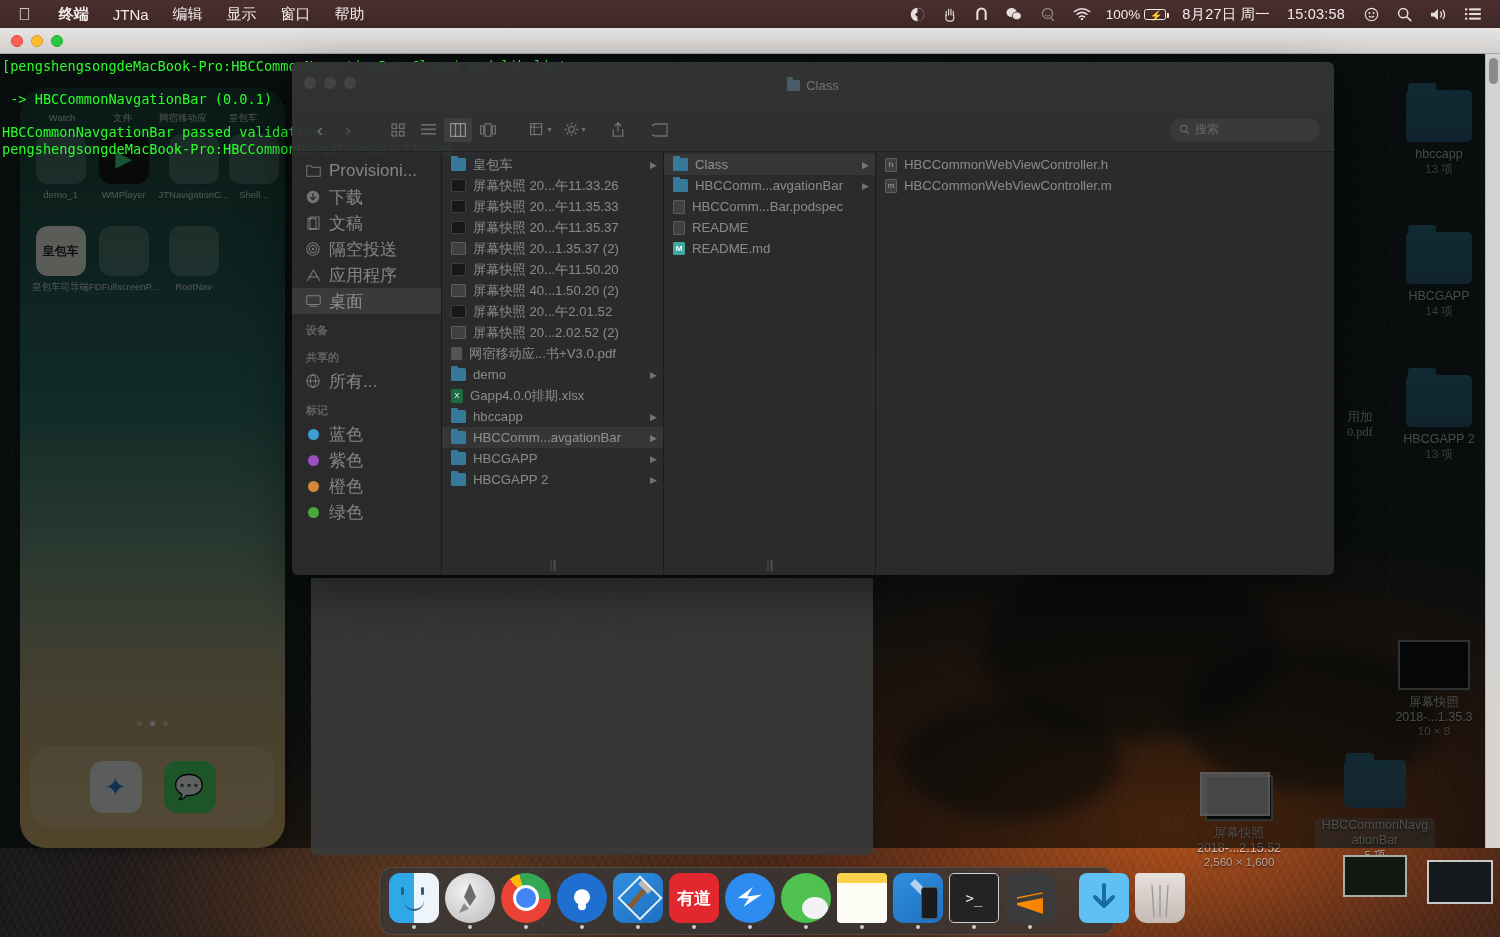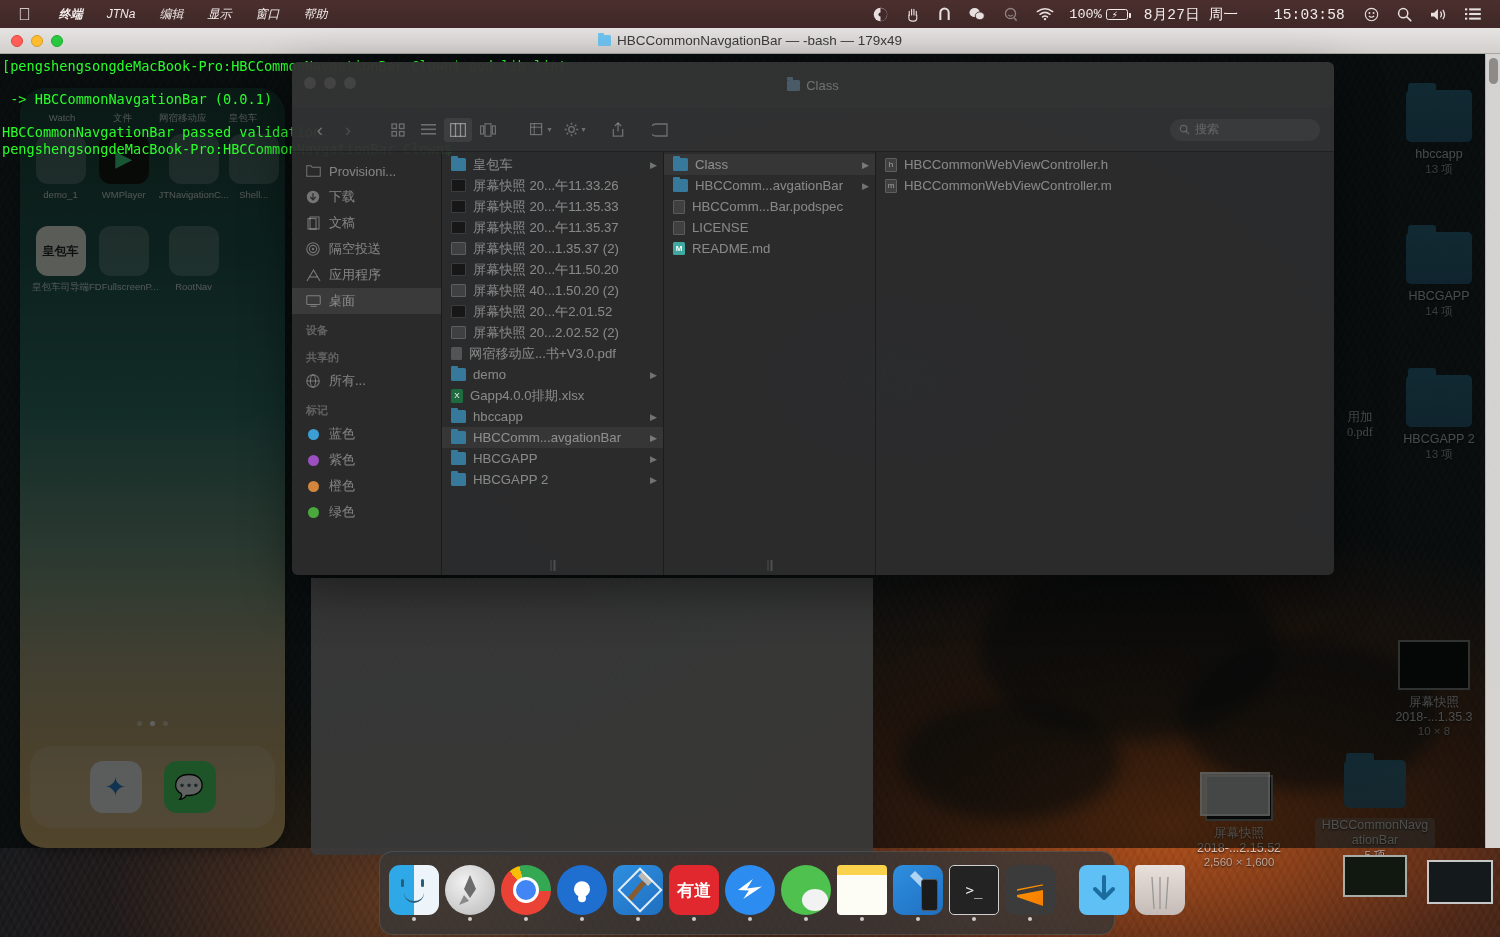--- a/index.html
+++ b/index.html
@@ -31,23 +31,23 @@
   .ridge { position:absolute; background:rgba(8,12,16,.55); filter:blur(9px); }
 
   
   #menubar {
     position:absolute; left:0; top:0; width:1500px; height:28px;
     background:linear-gradient(180deg, #4a2f2e 0%, #3f2827 100%);
     display:flex; align-items:center; z-index:900;
     color:#f2eceb; font-size:15px;
   }
   #menubar .apple { margin:0 16px 0 18px; font-size:17px; line-height:1; }
-  .mb-item { padding:0 12px; font-size:12px; white-space:nowrap;font-style:italic; }
+  .mb-item { padding:0 12px; font-size:15px; white-space:nowrap; }
   .mb-item.bold { font-weight:bold; }
-  #menubar-right { margin-left:auto; display:flex; align-items:center; gap:0px; padding-right:10px;font-family:Liberation Mono, monospace; }
+  #menubar-right { margin-left:auto; display:flex; align-items:center; gap:0px; padding-right:10px; }
   .mb-icon { padding:0 9px; display:flex; align-items:center; font-size:15px; opacity:.95; }
   .mb-icon.dim { opacity:.45; }
   #mb-clock { padding:0 10px; font-size:14.5px; letter-spacing:.2px; white-space:nowrap; }
   #mb-batt { font-size:13.5px; display:flex; align-items:center; gap:4px; padding:0 6px; }
 
   .batt-shell {
     width:22px; height:11px; border:1.4px solid #efe9e8; border-radius:2.5px;
     position:relative; display:inline-block;
   }
   .batt-shell:after{content:"";position:absolute;right:-4px;top:3px;width:2px;height:5px;background:#efe9e8;border-radius:0 1px 1px 0;}
@@ -161,21 +161,21 @@
     background:rgba(255,255,255,.05); display:flex; align-items:center;
     padding:0 9px; gap:5px; color:rgba(255,255,255,.22); font-size:12px;
   }
 
   #finder-cols { display:flex; height:423px; }
   .fcol { position:relative; border-right:1px solid rgba(0,0,0,.35); overflow:hidden; }
   #sidebar { width:150px; padding-top:6px; background:rgba(42,42,43,0.55); }
   .sb-head { font-size:11px; color:rgba(255,255,255,.26); padding:9px 0 3px 14px; font-weight:bold; }
   .sb-item {
     height:26px; display:flex; align-items:center; gap:8px; padding:0 10px 0 13px;
-    font-size:13px; color:rgba(255,255,255,.42); white-space:nowrap;
+    font-size:17px; color:rgba(255,255,255,.42); white-space:nowrap;
   }
   .sb-item.sel { background:rgba(255,255,255,.08); }
   .sb-ico { width:16px; height:16px; flex:none; display:flex; align-items:center;
     justify-content:center; font-size:13px; color:rgba(255,255,255,.35); }
   .sb-dot { width:11px; height:11px; border-radius:50%; flex:none; }
 
   .col-list { padding-top:2px; }
   .frow {
     height:21px; display:flex; align-items:center; gap:7px; padding:0 6px 0 9px;
     font-size:13.2px; color:rgba(255,255,255,.44); white-space:nowrap;
@@ -235,21 +235,21 @@
   }
   .dicon .nm {
     font-size:12.5px; color:rgba(255,255,255,.70); margin-top:5px; line-height:15px;
     text-shadow:0 1px 2px rgba(0,0,0,.8); word-break:break-word;
   }
   .dicon .nm.boxed { background:rgba(120,120,120,.45); border-radius:3px; display:inline-block; padding:0 4px;}
   .dicon .sub { font-size:11.5px; color:rgba(255,255,255,.55); text-shadow:0 1px 2px rgba(0,0,0,.8); }
 
   
   #dock {
-    position:absolute; left:379px; bottom:2px; width:736px; height:84px;
+    position:absolute; left:379px; bottom:2px; width:736px; height:68px;
     background:rgba(55,55,55,0.78); border-radius:14px; z-index:800;
     display:flex; align-items:center; padding:0 9px; gap:6px;
     border:1px solid rgba(255,255,255,.10);
   }
   .ditem { width:52px; position:relative; display:flex; flex-direction:column; align-items:center; }
   .dimg { width:50px; height:50px; border-radius:11px; position:relative; overflow:hidden; }
   .dot-run { width:4px; height:4px; border-radius:50%; background:rgba(255,255,255,.75); margin-top:2px; }
   .dot-run.off { background:transparent; }
   .dock-sep { width:1px; height:46px; background:rgba(255,255,255,.22); margin:0 6px; }
 
@@ -402,24 +402,20 @@
   <div class="big-img" style="width:70px;height:44px;background:rgba(230,230,230,.75);border-color:rgba(255,255,255,.55);"></div>
 </div>
 
 <div id="terminal">
   <div id="term-titlebar">
     <div class="traffic">
       <div class="tl r"></div>
       <div class="tl y"></div>
       <div class="tl g"></div>
     </div>
-    <div id="term-title">
-      <span class="mini-folder"></span>
-      <span>HBCCommonNavgationBar — -bash — 179x49</span>
-    </div>
   </div>
   <div id="term-body">
     <div class="line">[pengshengsongdeMacBook-Pro:HBCCommonNavgationBar Clown$ pod lib lint</div>
     <div class="line">&nbsp;</div>
     <div class="line"> -&gt; HBCCommonNavgationBar (0.0.1)</div>
     <div class="line">&nbsp;</div>
     <div class="line">HBCCommonNavgationBar passed validation.</div>
     <div class="line">pengshengsongdeMacBook-Pro:HBCCommonNavgationBar Clown$</div>
   </div>
   <div id="term-scroll">
@@ -713,21 +709,21 @@
             <span class="ficon folder"></span>
             <span class="nm">HBCComm...avgationBar</span>
             <span class="arw">▶</span>
           </div>
         <div class="frow">
             <span class="ficon doc"></span>
             <span class="nm">HBCComm...Bar.podspec</span>
           </div>
         <div class="frow">
             <span class="ficon doc"></span>
-            <span class="nm">LICENSE</span>
+            <span class="nm">README</span>
           </div>
         <div class="frow">
             <span class="ficon md">M</span>
             <span class="nm">README.md</span>
           </div>
       </div>
       <div class="grip">
           <i></i>
           <i></i>
         </div>

